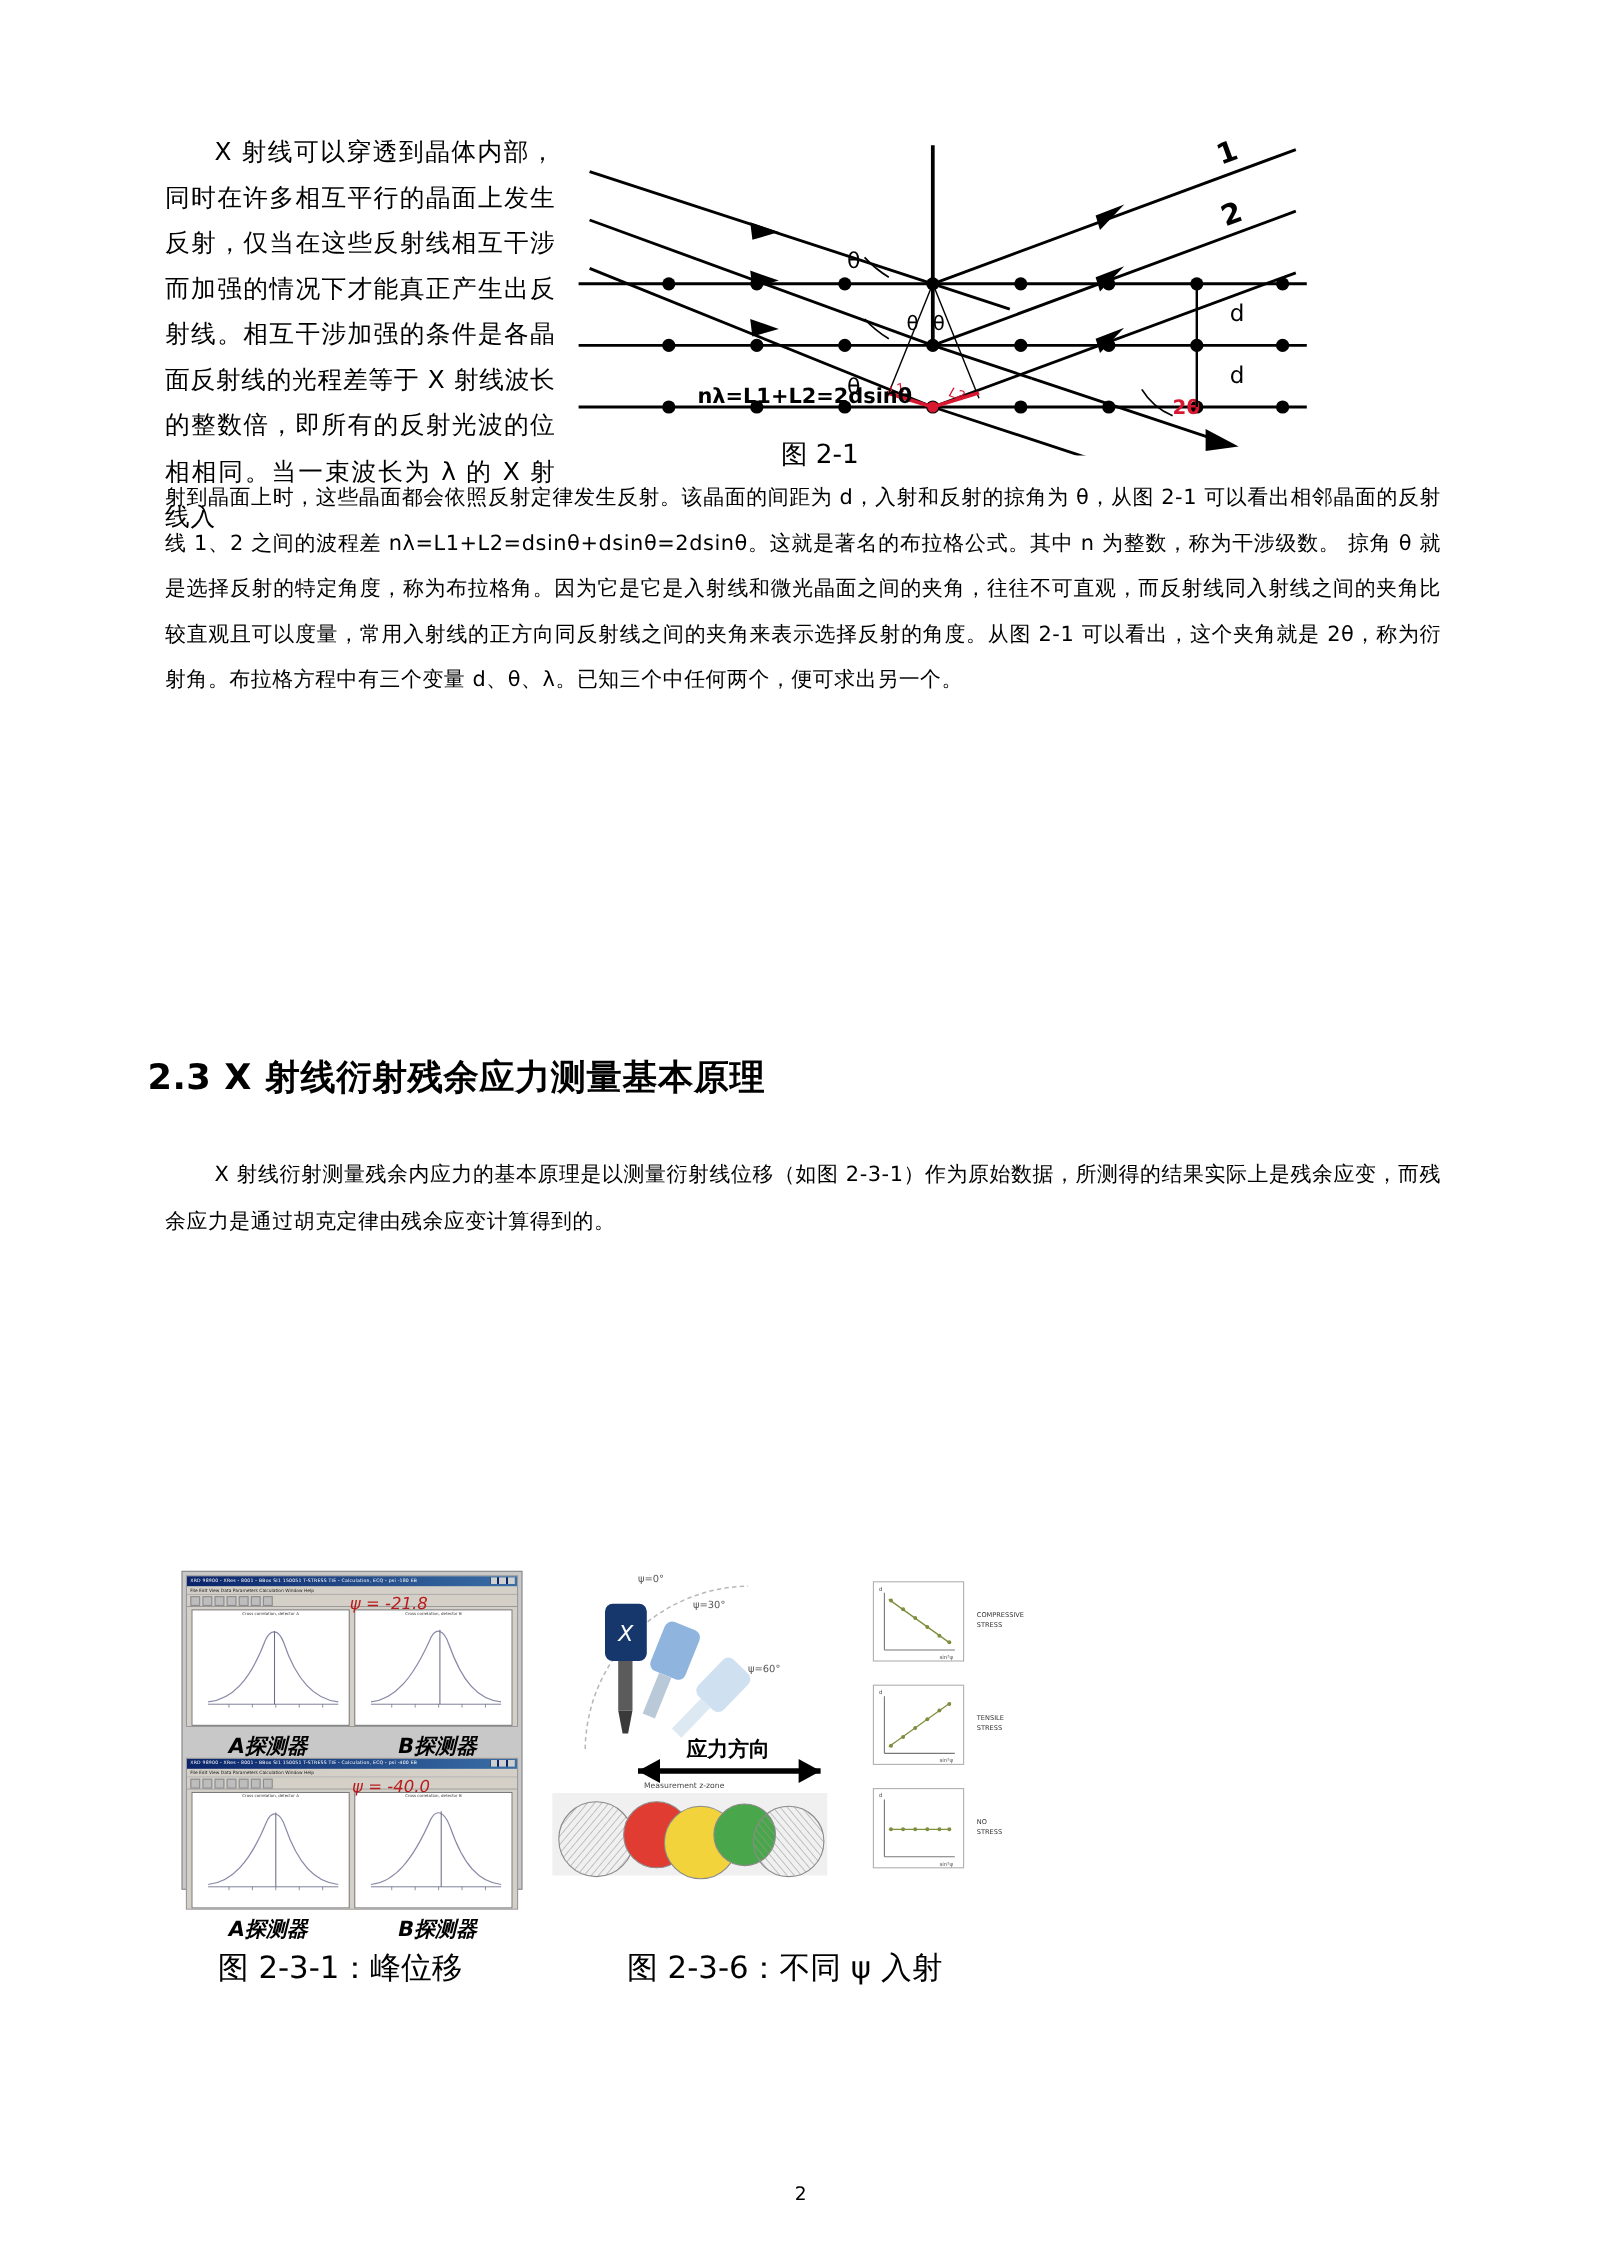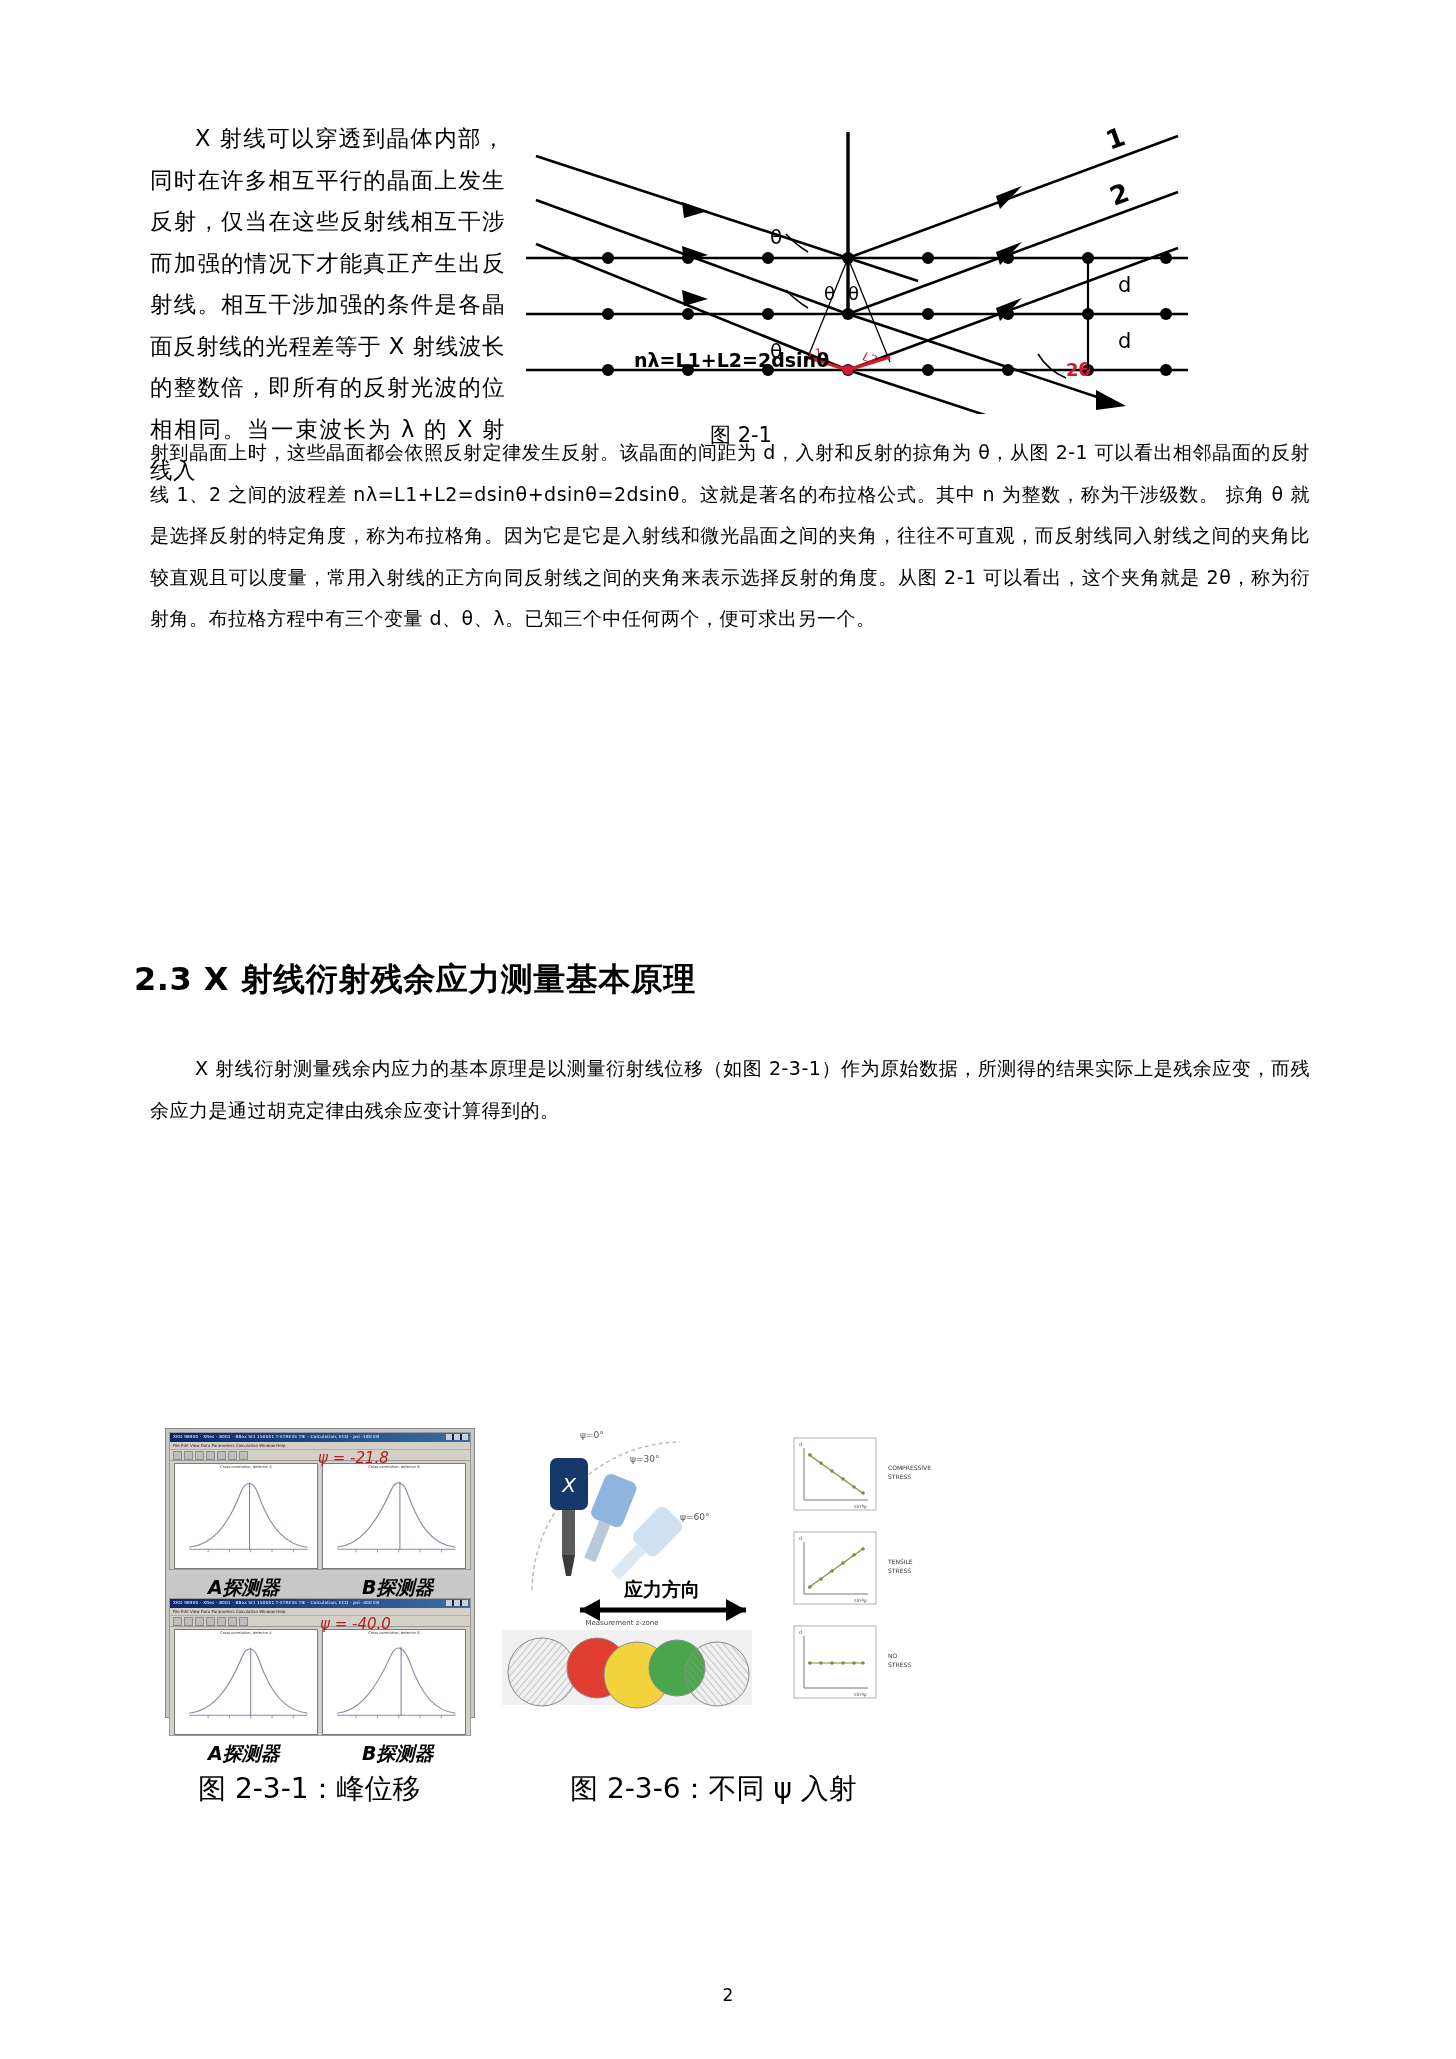--- a/index.html
+++ b/index.html
@@ -33,23 +33,22 @@
   }
   .fig1-svg{display:block;}
   .fig1-formula{
     position:absolute;left:116px;top:235px;
     font-size:19px;font-weight:bold;
     font-family:"DejaVu Sans","Liberation Sans",sans-serif;
     white-space:nowrap;
   }
   .fig1-caption{
     position:absolute;left:192px;top:283px;
-    font-size:21px;
+    font-size:24px;
     white-space:nowrap;
-    margin-top:24px;
   }
 
   
   .body-text{
     position:absolute;left:150px;width:1160px;
     font-size:19px;
     line-height:41.5px;
     letter-spacing:0.5px;
     text-align:justify;
     text-justify:inter-ideograph;

